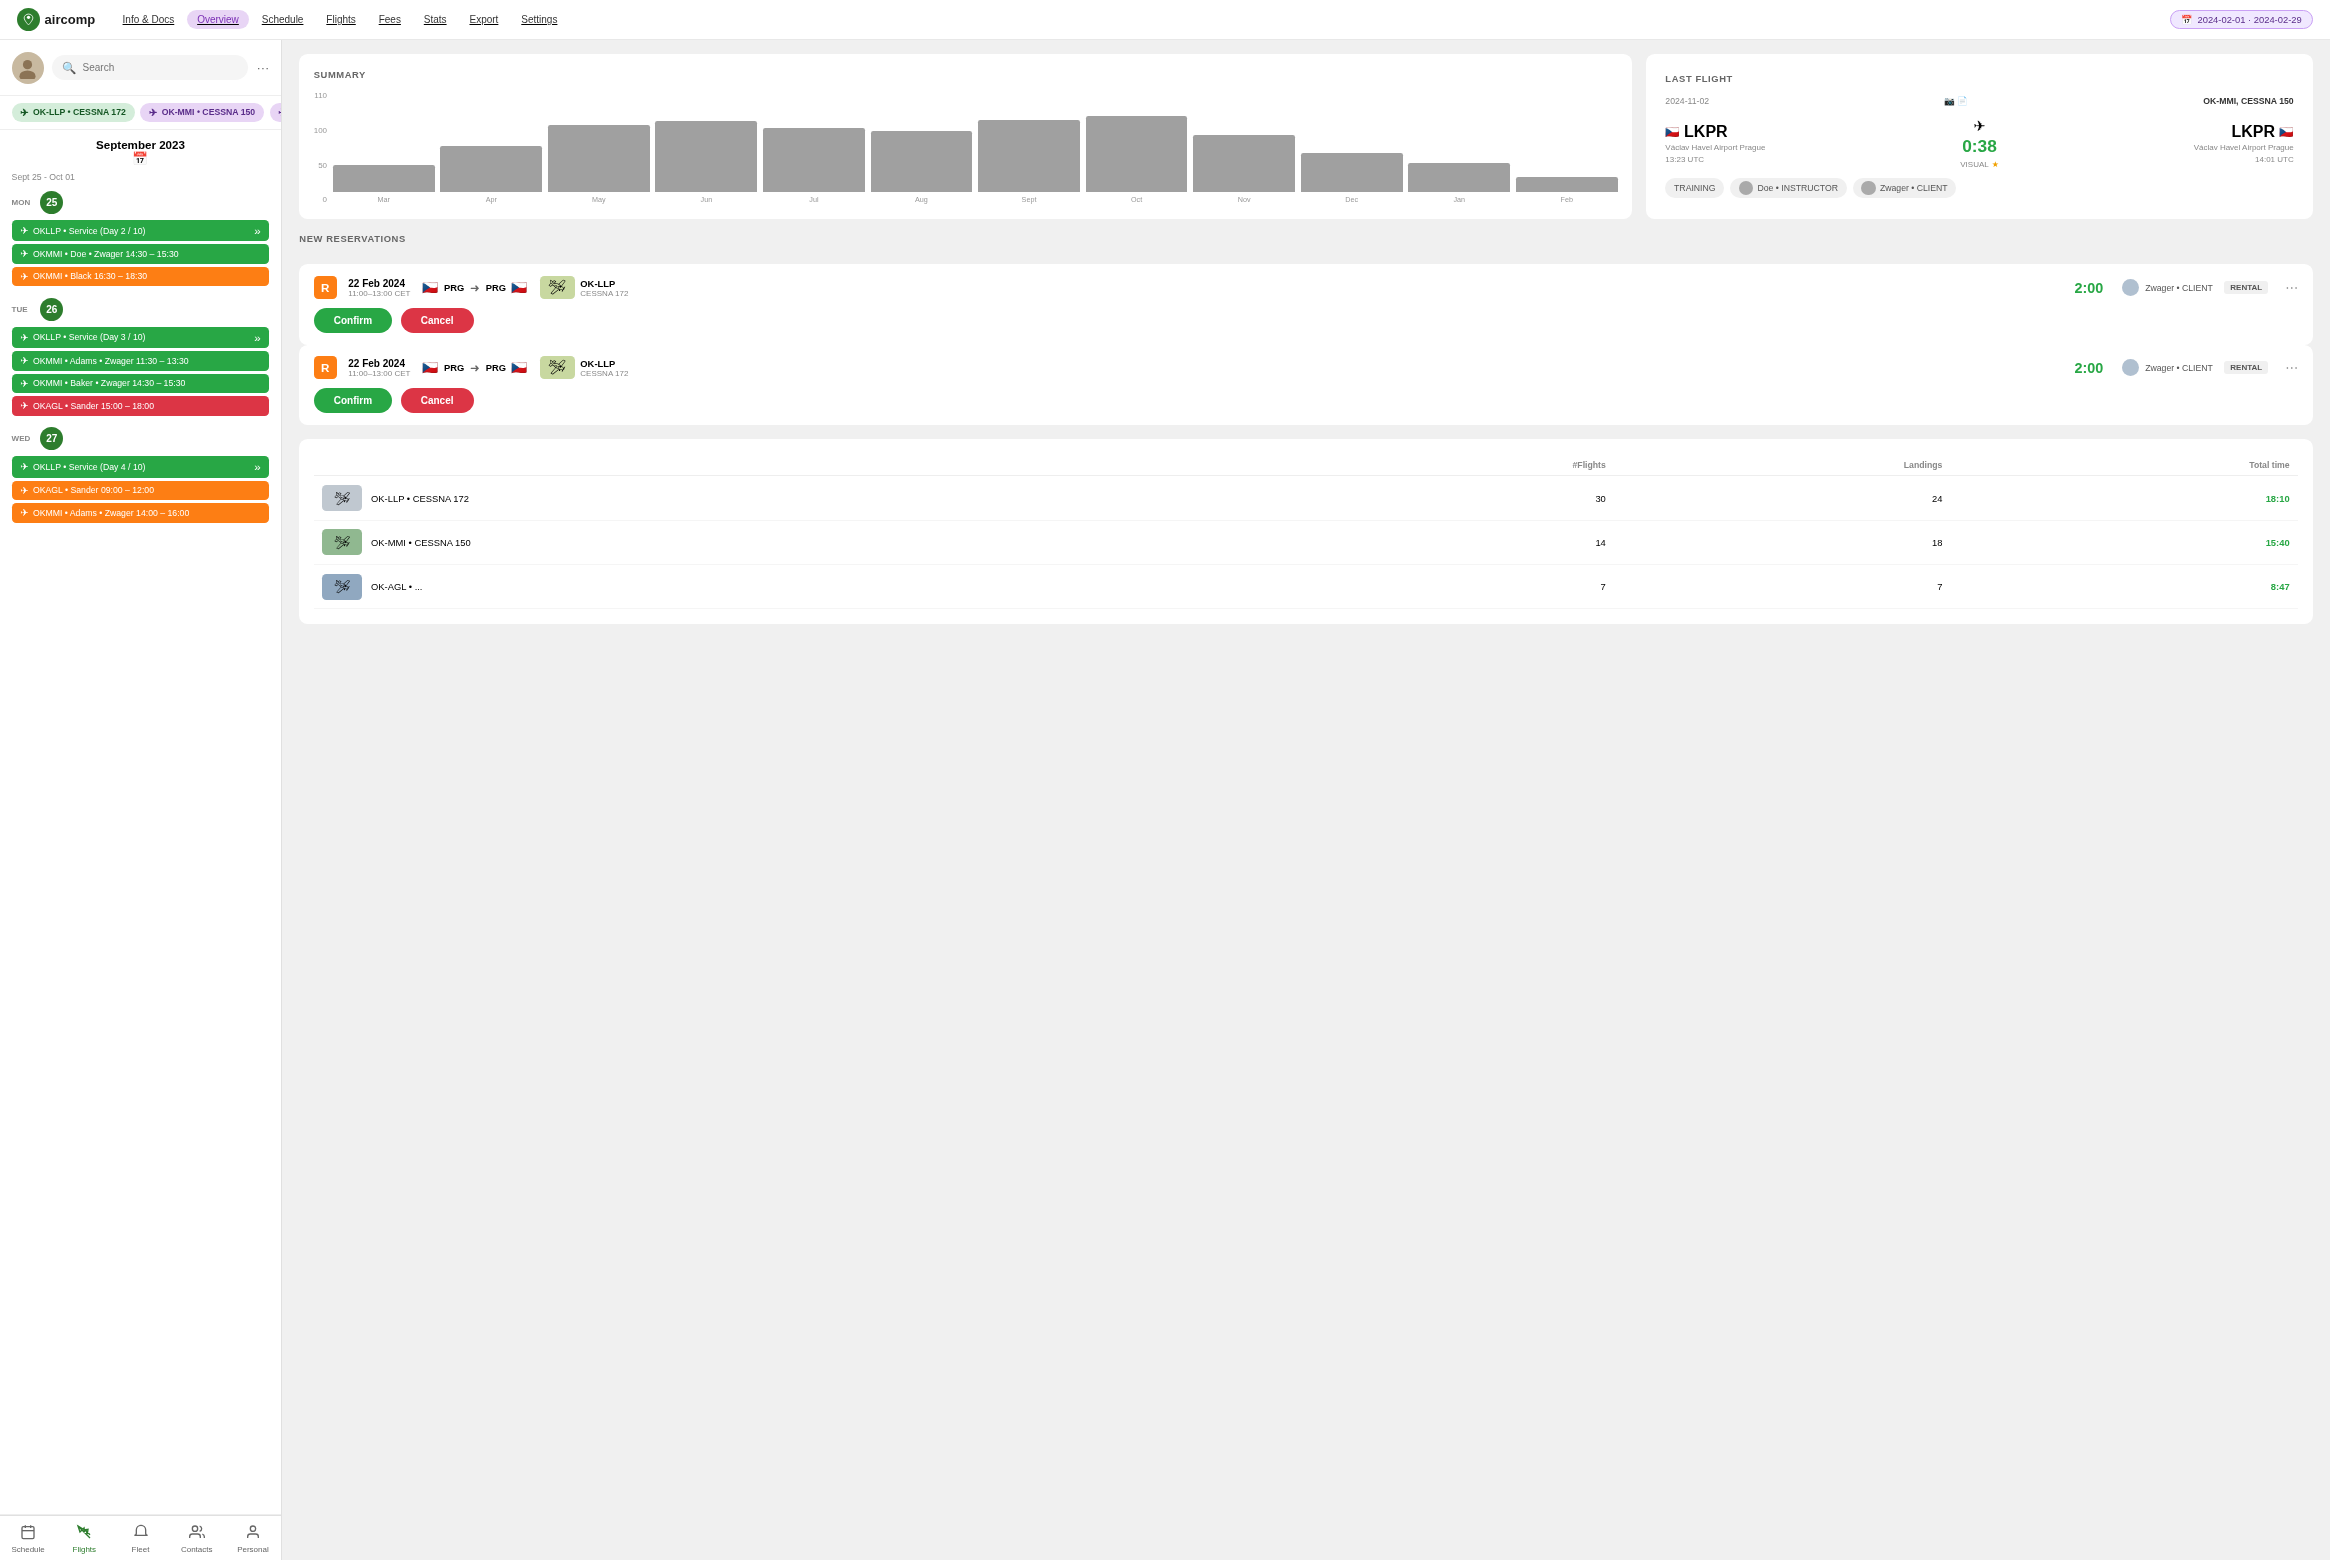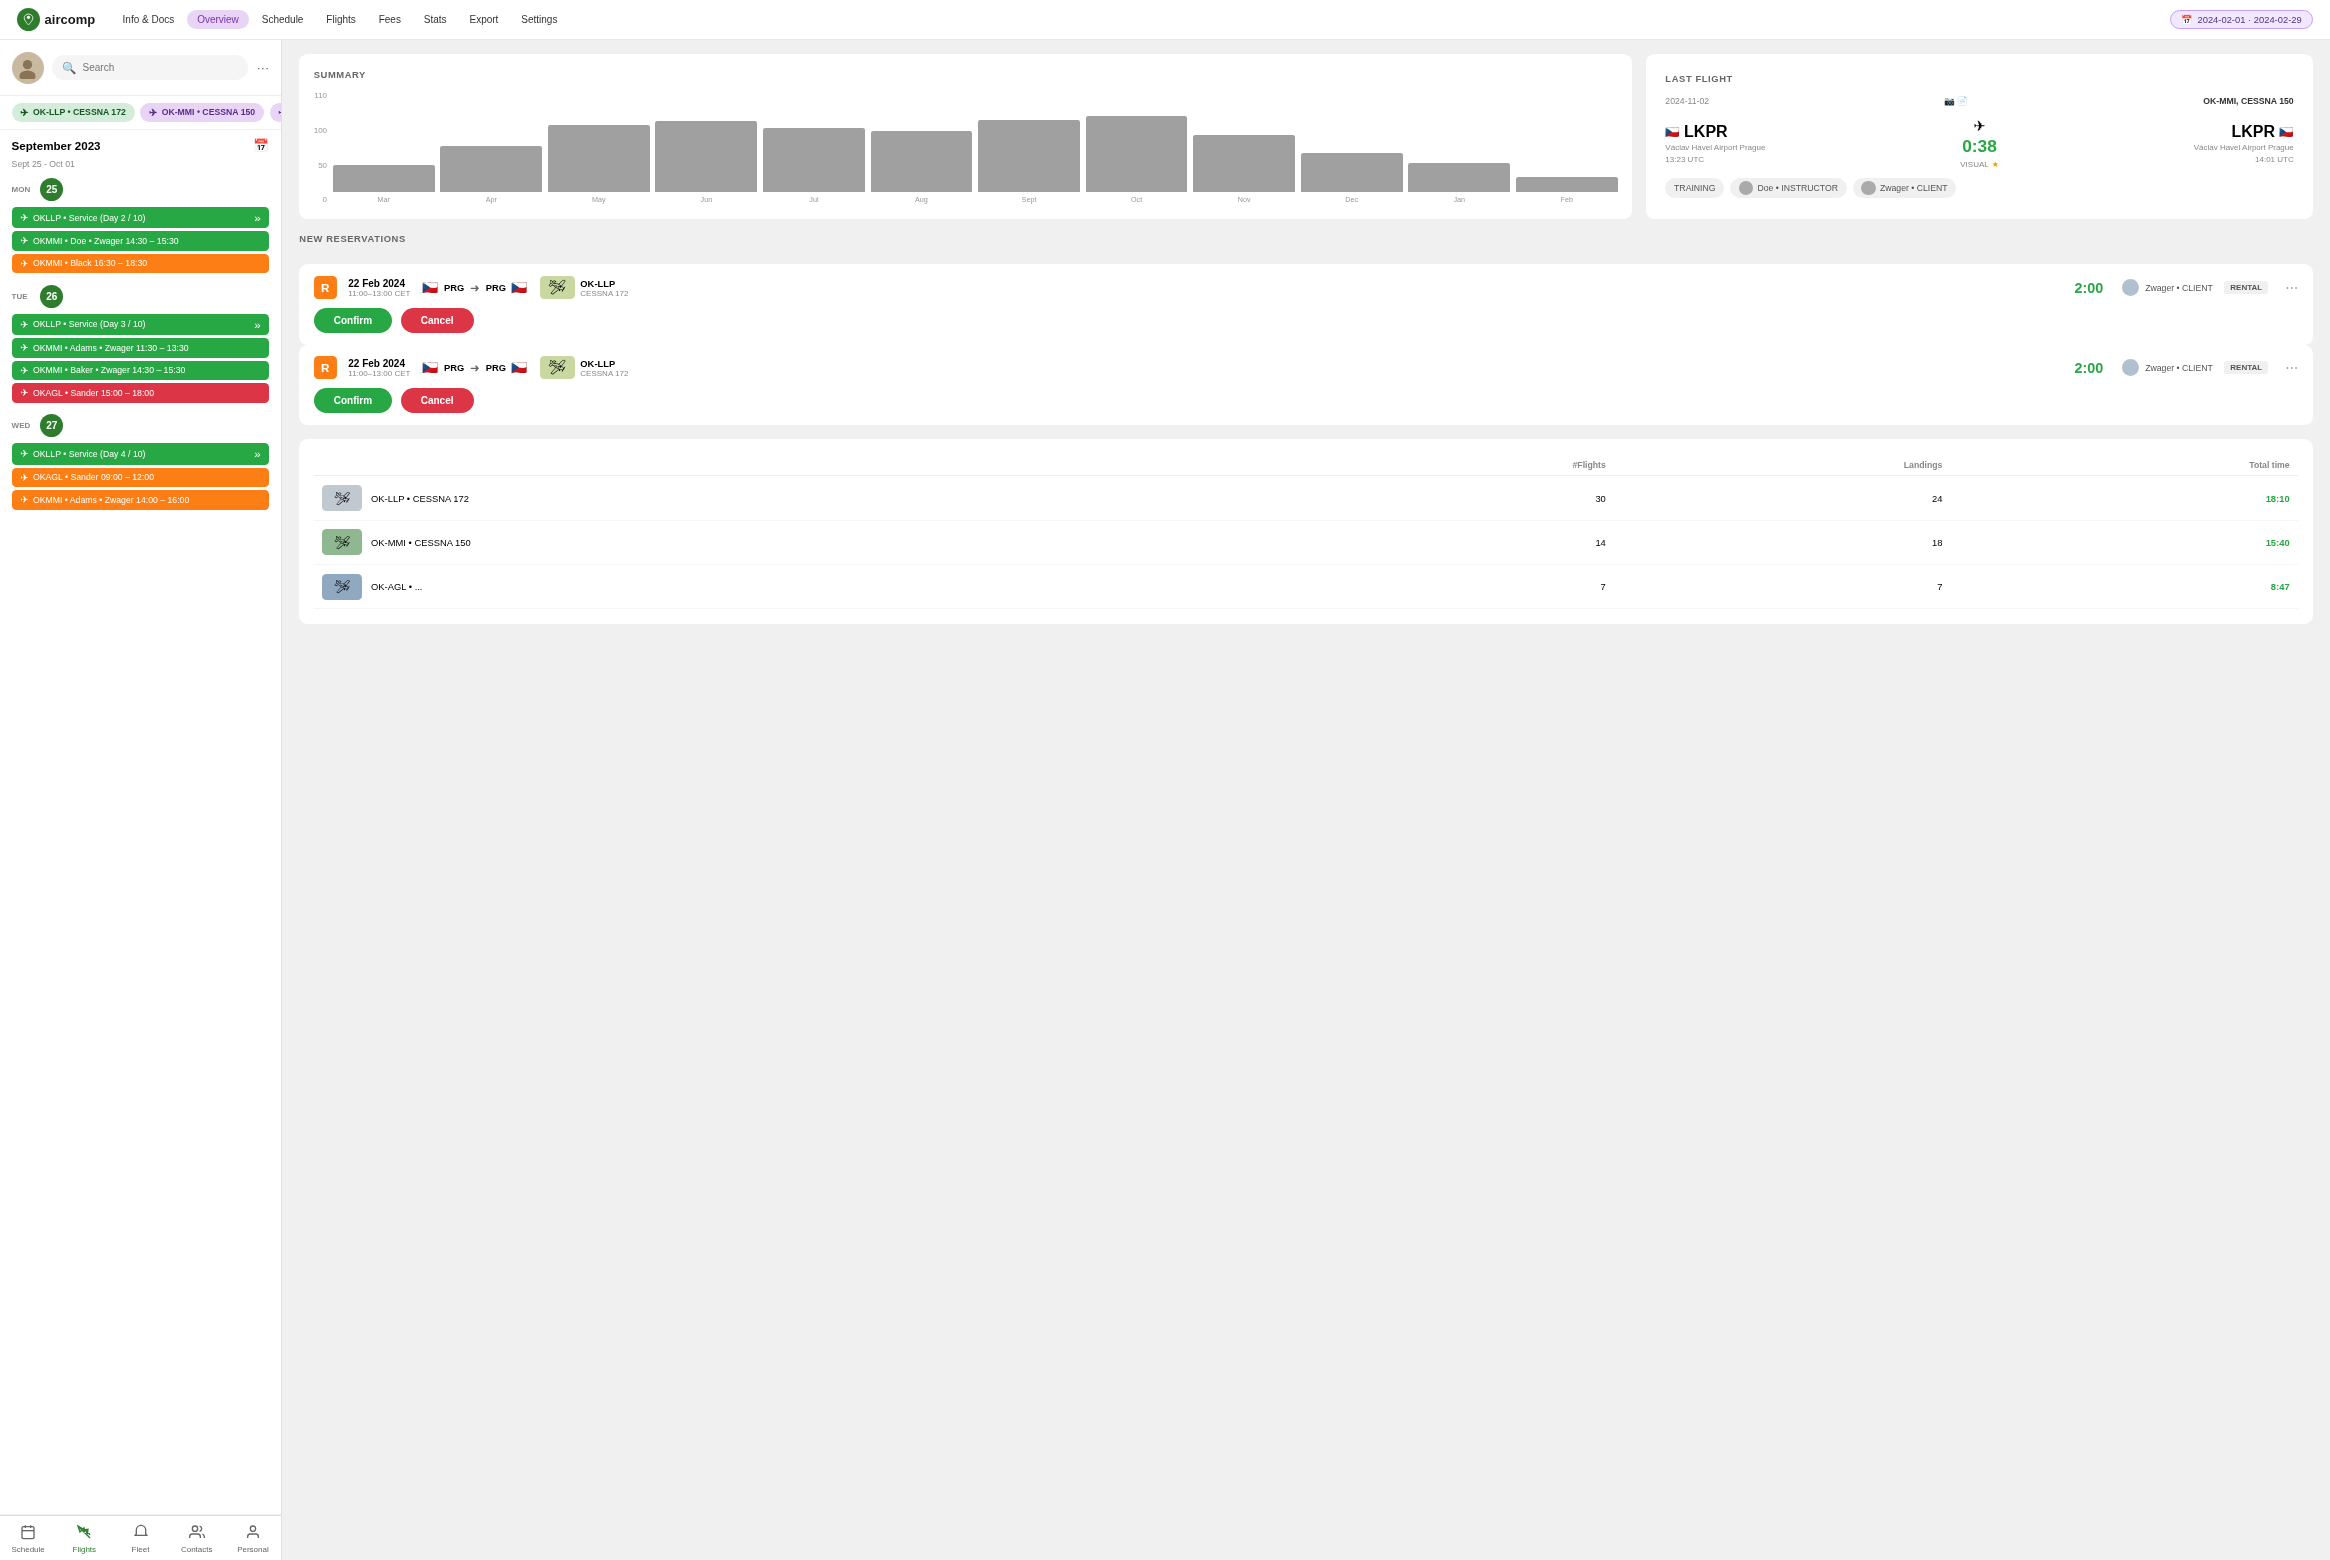--- a/index.html
+++ b/index.html
@@ -37,20 +37,21 @@
     .logo-text {
       font-size: 13px;
       font-weight: 700;
       color: #1a1a1a;
     }
     .nav-items {
       display: flex;
       align-items: flex-start;
       gap: 2.9px;
       flex: 1;
+      text-decoration: underline;
     }
     .nav-item {
       padding: 4.3px 10px;
       border-radius: 14.4px;
       font-size: 10px;
       font-weight: 500;
       cursor: pointer;
       color: #333;
     }
     .nav-item.active {
@@ -147,20 +148,21 @@
     }
     .aircraft-tab.green { background: #d4edda; color: #155724; }
     .aircraft-tab.purple { background: #e8d5f5; color: #5a2d8a; }
     .aircraft-tab .plane-icon { font-size: 10px; }
 
     .calendar-header {
       display: flex;
       justify-content: space-between;
       align-items: center;
       padding: 8.7px 11.6px 5.8px;
+      flex-direction: column;
     }
     .calendar-title {
       font-size: 11.6px;
       font-weight: 700;
     }
     .calendar-icon { cursor: pointer; font-size: 13px; color: #666; }
 
     .week-range {
       font-size: 8.7px;
       color: #888;

